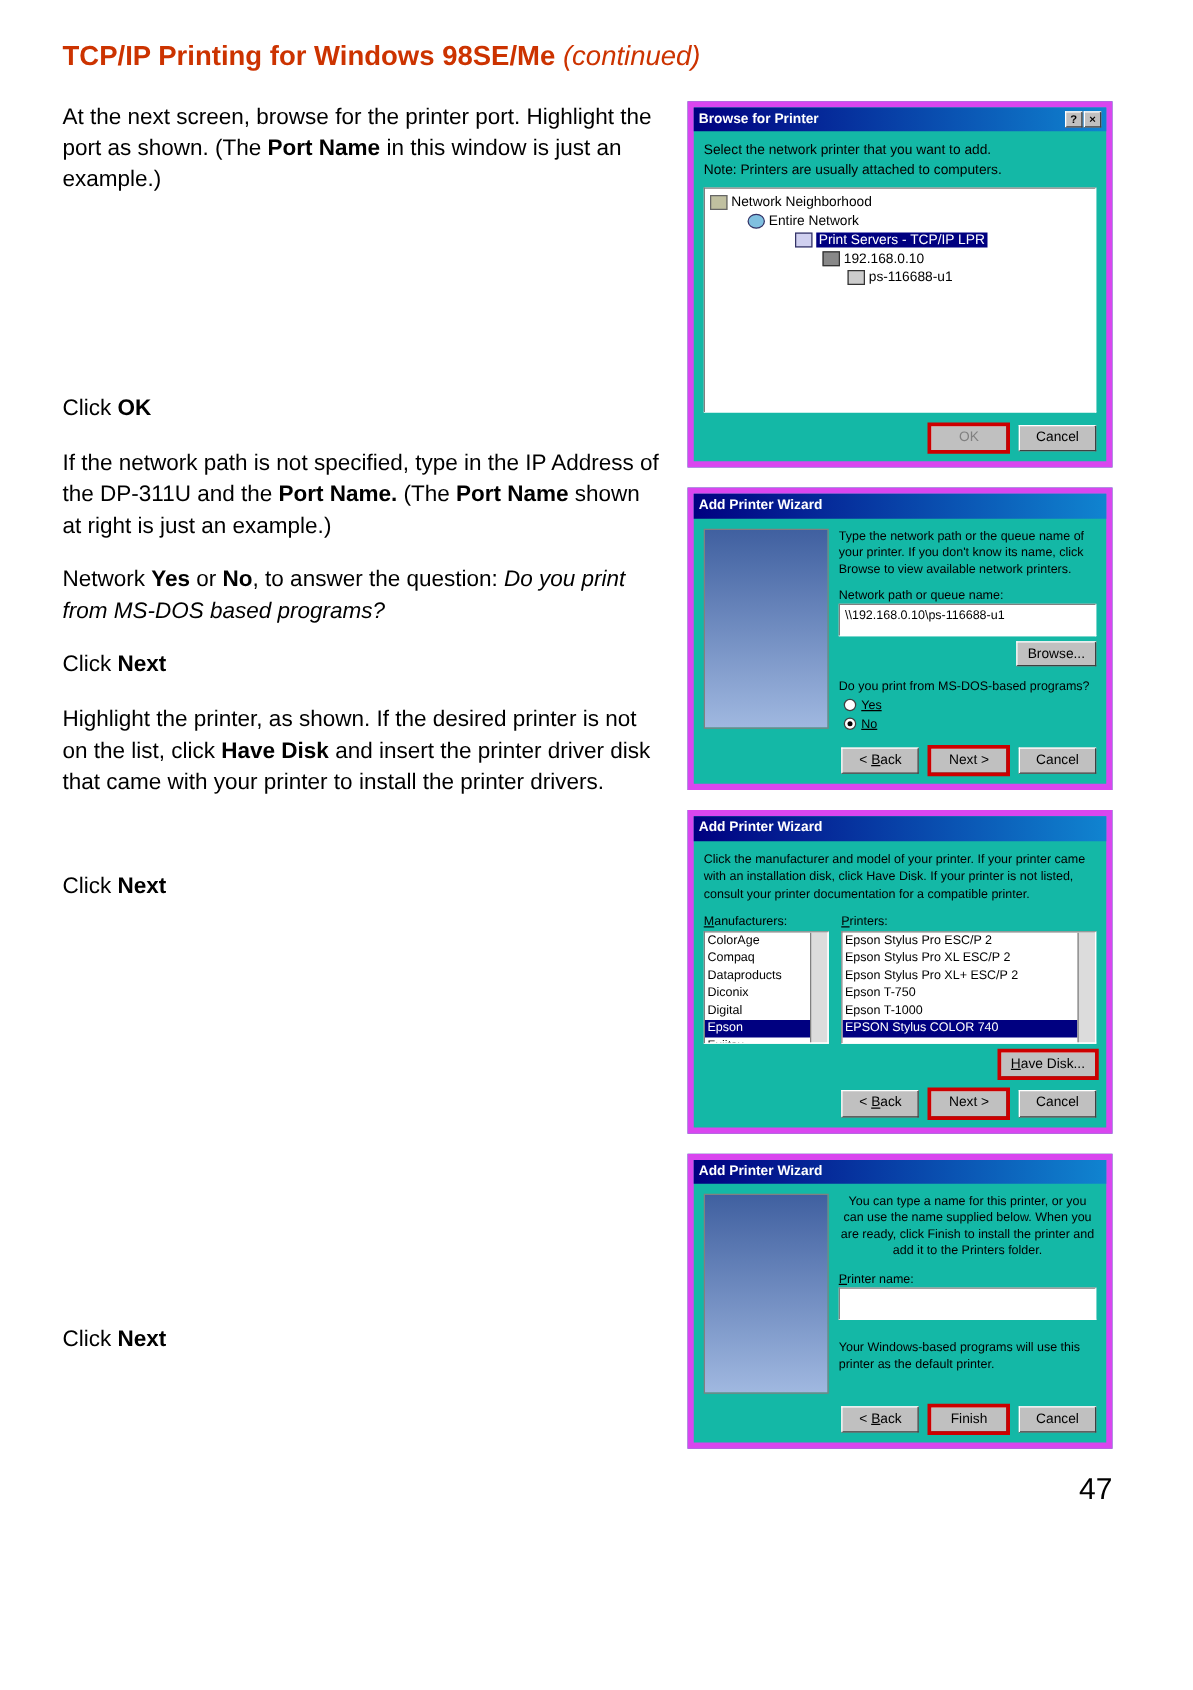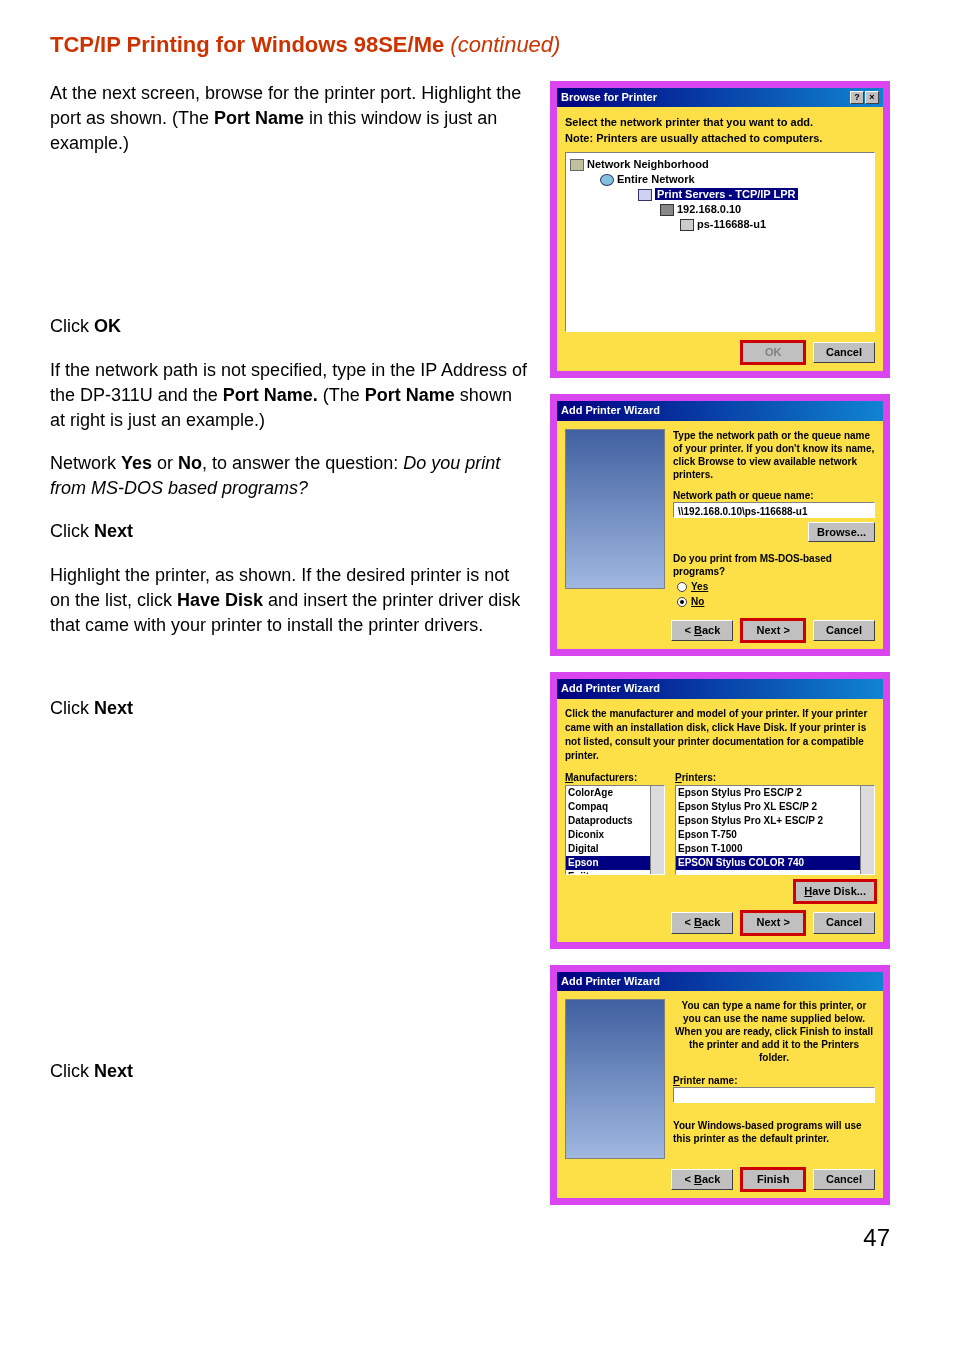--- a/index.html
+++ b/index.html
@@ -25,22 +25,22 @@
   .left-col p { margin: 0 0 18px 0; }
   .spacer-sm { height: 140px; }
   .spacer-md { height: 40px; }
   .spacer-lg { height: 320px; }
   .bold { font-weight: bold; }
   .italic { font-style: italic; }
   .page-num { text-align: right; font-size: 24px; margin-top: 5px; }
 
   
   .dialog {
-    border: 7px solid #d946ef;
-    background: #fde047;
+    border: 5px solid #d946ef;
+    background: #14b8a6;
     margin-bottom: 16px;
   }
   .titlebar {
     background: linear-gradient(to right, #000080, #1084d0);
     color: #fff;
     font-weight: bold;
     font-size: 11px;
     padding: 2px 4px;
     display: flex;
     justify-content: space-between;
@@ -54,21 +54,20 @@
     border-right-color: #404040;
     border-bottom-color: #404040;
     font-size: 9px;
     text-align: center;
     line-height: 11px;
     color: #000;
     font-weight: bold;
   }
   .dlg-body {
     padding: 8px;
-    font-weight: bold;
   }
   .inset {
     background: #fff;
     border: 1px solid #808080;
     border-right-color: #fff;
     border-bottom-color: #fff;
   }
   .tree {
     height: 180px;
     padding: 4px;
@@ -118,21 +117,21 @@
   }
   .wiz-img.small { height: 160px; }
   .wiz-content { flex: 1; font-size: 10px; line-height: 1.3; }
   .textbox {
     background: #fff;
     border: 1px solid #808080;
     border-right-color: #fff;
     border-bottom-color: #fff;
     padding: 2px 4px;
     font-size: 10px;
-    height: 16px;
+    height: 26px;
   }
   .listbox {
     background: #fff;
     border: 1px solid #808080;
     border-right-color: #fff;
     border-bottom-color: #fff;
     font-size: 10px;
     overflow: hidden;
   }
   .listbox-row { padding: 0 2px; white-space: nowrap; }

